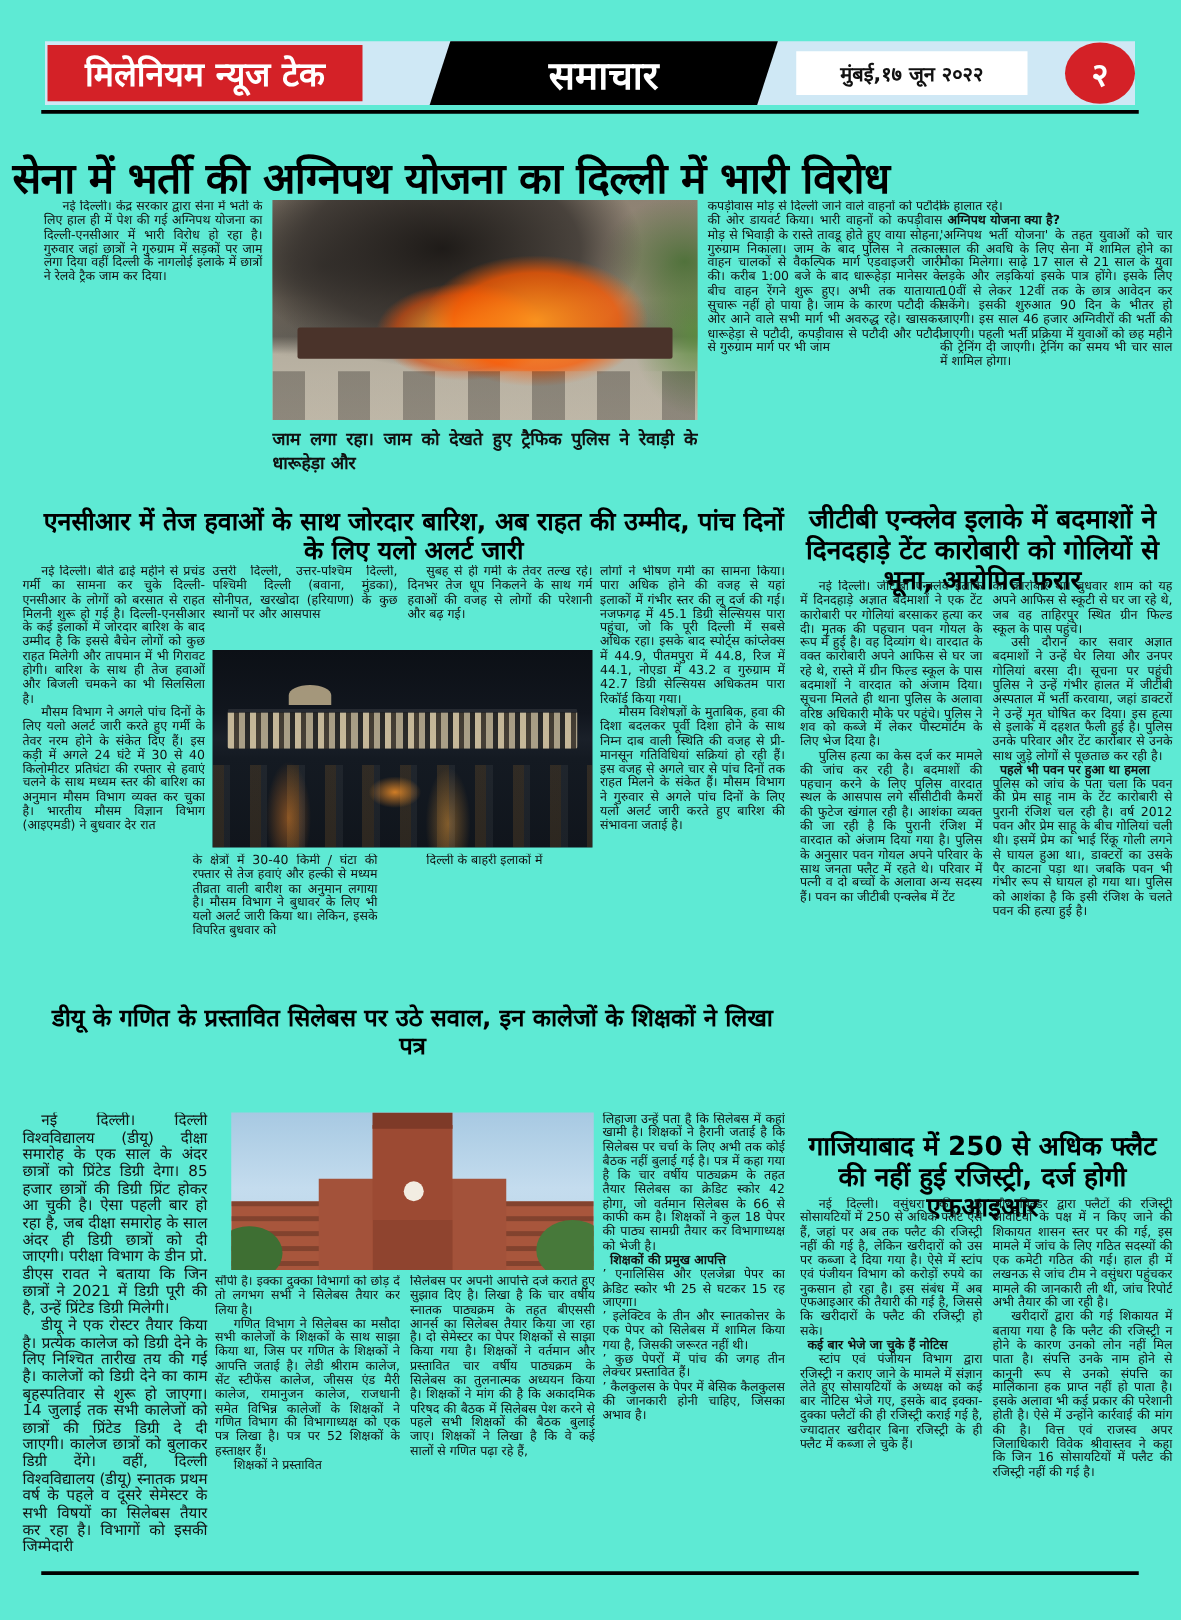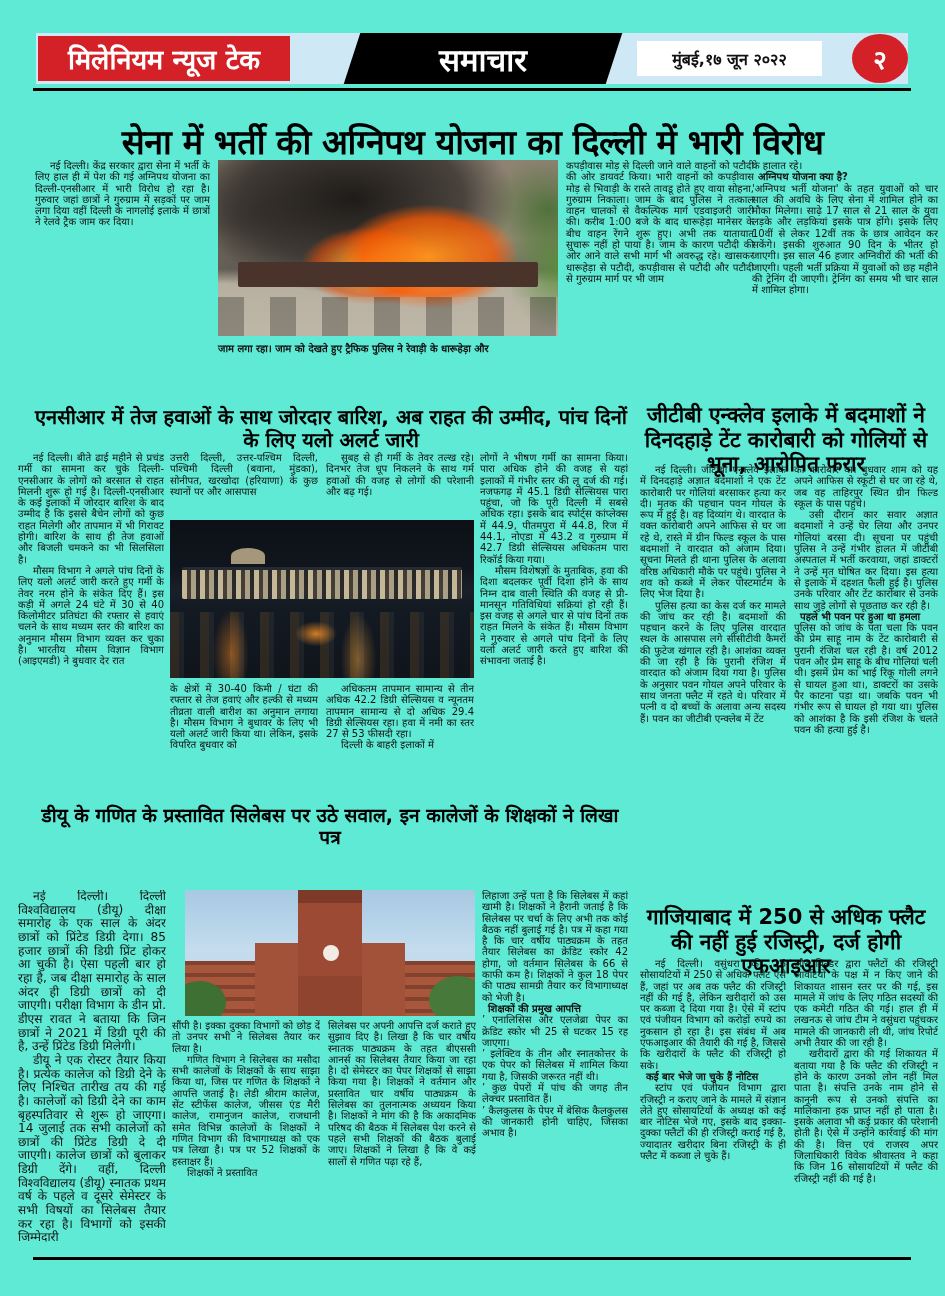--- a/index.html
+++ b/index.html
@@ -15,29 +15,29 @@
   .section-flag{position:absolute;left:352px;top:33px;width:262px;height:51px;background:#000;transform:skewX(-18deg);}
   .section-flag span{display:flex;width:100%;height:100%;align-items:center;justify-content:center;
     transform:skewX(18deg);color:#fff;font-weight:800;font-size:31px;}
   .datebox{position:absolute;left:637px;top:41px;width:185px;height:35px;background:#fff;
     display:flex;align-items:center;justify-content:center;font-weight:800;font-size:16px;}
   .pagenum{position:absolute;left:852px;top:34px;width:56px;height:49px;background:#d42127;border-radius:50%;
     display:flex;align-items:center;justify-content:center;color:#fff;font-weight:800;font-size:26px;}
   .hdr-rule{position:absolute;left:33px;top:88px;width:878px;height:3px;background:#000;}
   .bot-rule{position:absolute;left:33px;top:1257px;width:878px;height:3px;background:#000;}
   
-  .headline-main{position:absolute;left:10px;top:95px;width:925px;text-align:center;
+  .headline-main{position:absolute;left:10px;top:95px;width:925px;
     font-size:34px;font-weight:800;color:#000;white-space:nowrap;letter-spacing:-.5px;}
   .headline{position:absolute;text-align:center;font-weight:800;color:#000;line-height:1.16;}
   
   .col{position:absolute;text-align:justify;font-size:10px;line-height:1.13;overflow:hidden;}
   .para{margin:0;text-indent:15px;}
   .para.ni{text-indent:0;}
   .sub{margin:0;font-weight:bold;text-indent:6px;}
-  .caption{position:absolute;font-size:10px;font-weight:600;text-align:justify;}
+  .caption{position:absolute;font-size:14px;font-weight:600;text-align:justify;}
   
   .photo{position:absolute;overflow:hidden;}
   .ph-fire{background:
     radial-gradient(ellipse 120px 70px at 62% 55%, rgba(255,150,30,.95), rgba(255,90,0,.75) 55%, rgba(120,50,10,0) 75%),
     radial-gradient(ellipse 90px 50px at 45% 60%, rgba(255,200,60,.9), rgba(230,80,10,.6) 60%, rgba(0,0,0,0) 78%),
     radial-gradient(ellipse 200px 120px at 40% 22%, rgba(25,22,20,.95), rgba(55,50,46,.8) 55%, rgba(90,85,78,0) 80%),
     radial-gradient(ellipse 160px 100px at 12% 30%, rgba(40,38,35,.9), rgba(40,38,35,0) 75%),
     radial-gradient(ellipse 90px 70px at 97% 28%, rgba(70,110,50,.85), rgba(70,110,50,0) 75%),
     radial-gradient(ellipse 70px 90px at 100% 60%, rgba(90,140,60,.9), rgba(90,140,60,0) 75%),
     linear-gradient(to bottom,#8e8273 0%,#9a8d7c 45%,#6f6a61 62%,#b6afa0 70%,#c1b9a9 100%);}
@@ -131,26 +131,25 @@
     <div class="col" style="left:326px;top:452px;width:148px;height:66px;">
       <p class="para">सुबह से ही गर्मी के तेवर तल्ख रहे। दिनभर तेज धूप निकलने के साथ गर्म हवाओं की वजह से लोगों की परेशानी और बढ़ गई।</p>
     </div>
 
     <div class="photo ph-rain" style="left:170px;top:520px;width:304px;height:158px;">
       <div class="dome"></div>
       <div class="blg"></div>
       <div class="ph-wet"></div>
     </div>
 
-    <div class="col" style="left:170px;top:683px;width:148px;height:100px;">
+    <div class="col" style="left:154px;top:683px;width:148px;height:100px;">
       <p class="para ni">के क्षेत्रों में 30-40 किमी / घंटा की रफ्तार से तेज हवाएं और हल्की से मध्यम तीव्रता वाली बारीश का अनुमान लगाया है। मौसम विभाग ने बुधावर के लिए भी यलो अलर्ट जारी किया था। लेकिन, इसके विपरित बुधवार को</p>
     </div>
 
     <div class="col" style="left:326px;top:683px;width:148px;height:100px;">
-      <p class="para">अधिकतम तापमान सामान्य से तीन अधिक 42.2 डिग्री सेल्सियस व न्यूनतम तापमान सामान्य से दो अधिक 29.4 डिग्री सेल्सियस रहा। हवा में नमी का स्तर 27 से 53 फीसदी रहा।</p>
       <p class="para">दिल्ली के बाहरी इलाकों में</p>
     </div>
 
     <div class="col" style="left:480px;top:452px;width:148px;height:320px;">
       <p class="para ni">लोगों ने भीषण गर्मी का सामना किया। पारा अधिक होने की वजह से यहां इलाकों में गंभीर स्तर की लू दर्ज की गई। नजफगढ़ में 45.1 डिग्री सेल्सियस पारा पहुंचा, जो कि पूरी दिल्ली में सबसे अधिक रहा। इसके बाद स्पोर्ट्स कांप्लेक्स में 44.9, पीतमपुरा में 44.8, रिज में 44.1, नोएडा में 43.2 व गुरुग्राम में 42.7 डिग्री सेल्सियस अधिकतम पारा रिकॉर्ड किया गया।</p>
       <p class="para">मौसम विशेषज्ञों के मुताबिक, हवा की दिशा बदलकर पूर्वी दिशा होने के साथ निम्न दाब वाली स्थिति की वजह से प्री-मानसून गतिविधियां सक्रियां हो रही हैं। इस वजह से अगले चार से पांच दिनों तक राहत मिलने के संकेत हैं। मौसम विभाग ने गुरुवार से अगले पांच दिनों के लिए यलो अलर्ट जारी करते हुए बारिश की संभावना जताई है।</p>
     </div>
   </article>
 
   <article>
@@ -183,21 +182,21 @@
       <div class="midl"></div>
       <div class="midr"></div>
       <div class="tower"></div>
       <div class="cap" style="left:39%;top:0;width:22%;height:10%;position:absolute;background:#7e3a28;"></div>
       <div class="clock"></div>
       <div class="treeL"></div>
       <div class="treeR"></div>
     </div>
 
     <div class="col" style="left:172px;top:1020px;width:148px;height:240px;">
-      <p class="para ni">सौंपी है। इक्का दुक्का विभागों को छोड़ दें तो उनपर सभी ने सिलेबस तैयार कर लिया है।</p>
+      <p class="para ni">सौंपी है। इक्का दुक्का विभागों को छोड़ दें तो लगभग सभी ने सिलेबस तैयार कर लिया है।</p>
       <p class="para">गणित विभाग ने सिलेबस का मसौदा सभी कालेजों के शिक्षकों के साथ साझा किया था, जिस पर गणित के शिक्षकों ने आपत्ति जताई है। लेडी श्रीराम कालेज, सेंट स्टीफेंस कालेज, जीसस एंड मैरी कालेज, रामानुजन कालेज, राजधानी समेत विभिन्न कालेजों के शिक्षकों ने गणित विभाग की विभागाध्यक्ष को एक पत्र लिखा है। पत्र पर 52 शिक्षकों के हस्ताक्षर हैं।</p>
       <p class="para">शिक्षकों ने प्रस्तावित</p>
     </div>
 
     <div class="col" style="left:328px;top:1020px;width:148px;height:240px;">
       <p class="para ni">सिलेबस पर अपनी आपत्ति दर्ज कराते हुए सुझाव दिए है। लिखा है कि चार वर्षीय स्नातक पाठ्यक्रम के तहत बीएससी आनर्स का सिलेबस तैयार किया जा रहा है। दो सेमेस्टर का पेपर शिक्षकों से साझा किया गया है। शिक्षकों ने वर्तमान और प्रस्तावित चार वर्षीय पाठ्यक्रम के सिलेबस का तुलनात्मक अध्ययन किया है। शिक्षकों ने मांग की है कि अकादमिक परिषद की बैठक में सिलेबस पेश करने से पहले सभी शिक्षकों की बैठक बुलाई जाए। शिक्षकों ने लिखा है कि वे कई सालों से गणित पढ़ा रहे हैं,</p>
     </div>
 
     <div class="col" style="left:482px;top:890px;width:146px;height:370px;">
       <p class="para ni">लिहाजा उन्हें पता है कि सिलेबस में कहां खामी है। शिक्षकों ने हैरानी जताई है कि सिलेबस पर चर्चा के लिए अभी तक कोई बैठक नहीं बुलाई गई है। पत्र में कहा गया है कि चार वर्षीय पाठ्यक्रम के तहत तैयार सिलेबस का क्रेडिट स्कोर 42 होगा, जो वर्तमान सिलेबस के 66 से काफी कम है। शिक्षकों ने कुल 18 पेपर की पाठ्य सामग्री तैयार कर विभागाध्यक्ष को भेजी है।</p>

